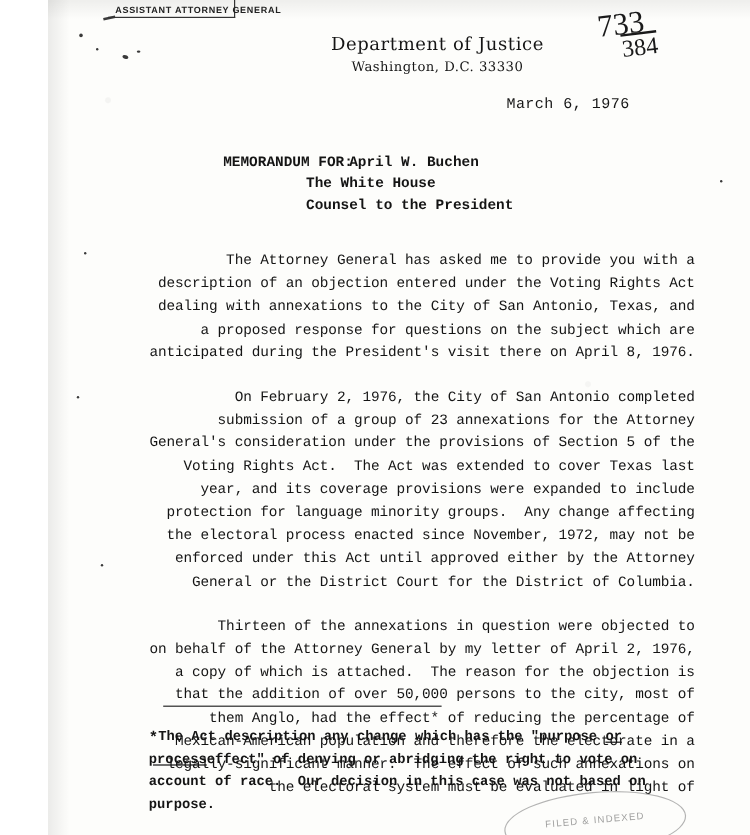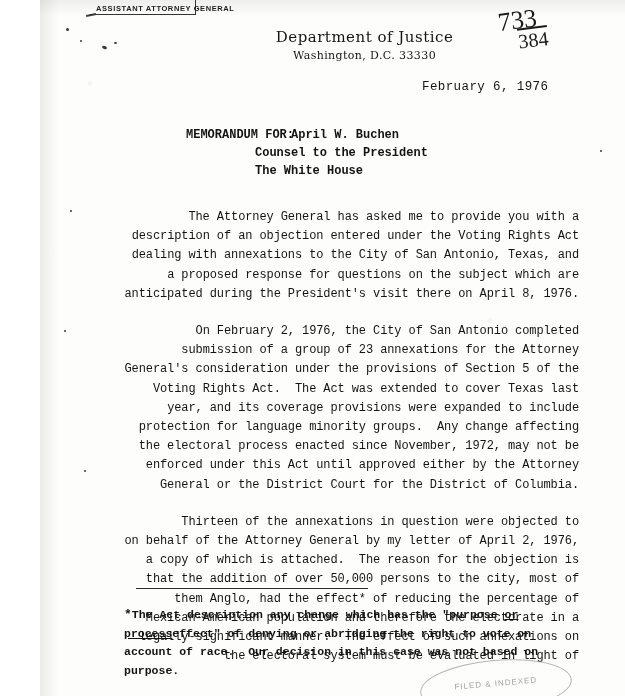--- a/index.html
+++ b/index.html
@@ -233,26 +233,26 @@
   <div class="handwritten">
     <span>733</span>
     <span class="hw2">384</span>
   </div>
 
   <div class="header-block">
     <div class="doj-title">Department of Justice</div>
     <div class="doj-sub">Washington, D.C. 33330</div>
   </div>
 
-  <div class="date-line">February 6, 1976</div>
+  <div class="date-line">March 6, 1976</div>
 
   <div class="memo-block">
     <div class="memo-row"><span class="memo-to">MEMORANDUM FOR:</span><span>April W. Buchen</span></div>
+    <div class="memo-row"><span class="memo-indent"></span><span>The White House</span></div>
     <div class="memo-row"><span class="memo-indent"></span><span>Counsel to the President</span></div>
-    <div class="memo-row"><span class="memo-indent"></span><span>The White House</span></div>
   </div>
 
   <div class="body-block">
     <p class="para">The Attorney General has asked me to provide you with a description of an objection entered under the Voting Rights Act dealing with annexations to the City of San Antonio, Texas, and a proposed response for questions on the subject which are anticipated during the President's visit there on April 8, 1976.</p>
     <p class="para">On February 2, 1976, the City of San Antonio completed submission of a group of 23 annexations for the Attorney General's consideration under the provisions of Section 5 of the Voting Rights Act.  The Act was extended to cover Texas last year, and its coverage provisions were expanded to include protection for language minority groups.  Any change affecting the electoral process enacted since November, 1972, may not be enforced under this Act until approved either by the Attorney General or the District Court for the District of Columbia.</p>
     <p class="para">Thirteen of the annexations in question were objected to on behalf of the Attorney General by my letter of April 2, 1976, a copy of which is attached.  The reason for the objection is that the addition of over 50,000 persons to the city, most of them Anglo, had the effect* of reducing the percentage of Mexican-American population and therefore the electorate in a legally-significant manner.  The effect of such annexations on the electoral system must be evaluated in light of</p>
   </div>
 
   <div class="rule"></div>
 

